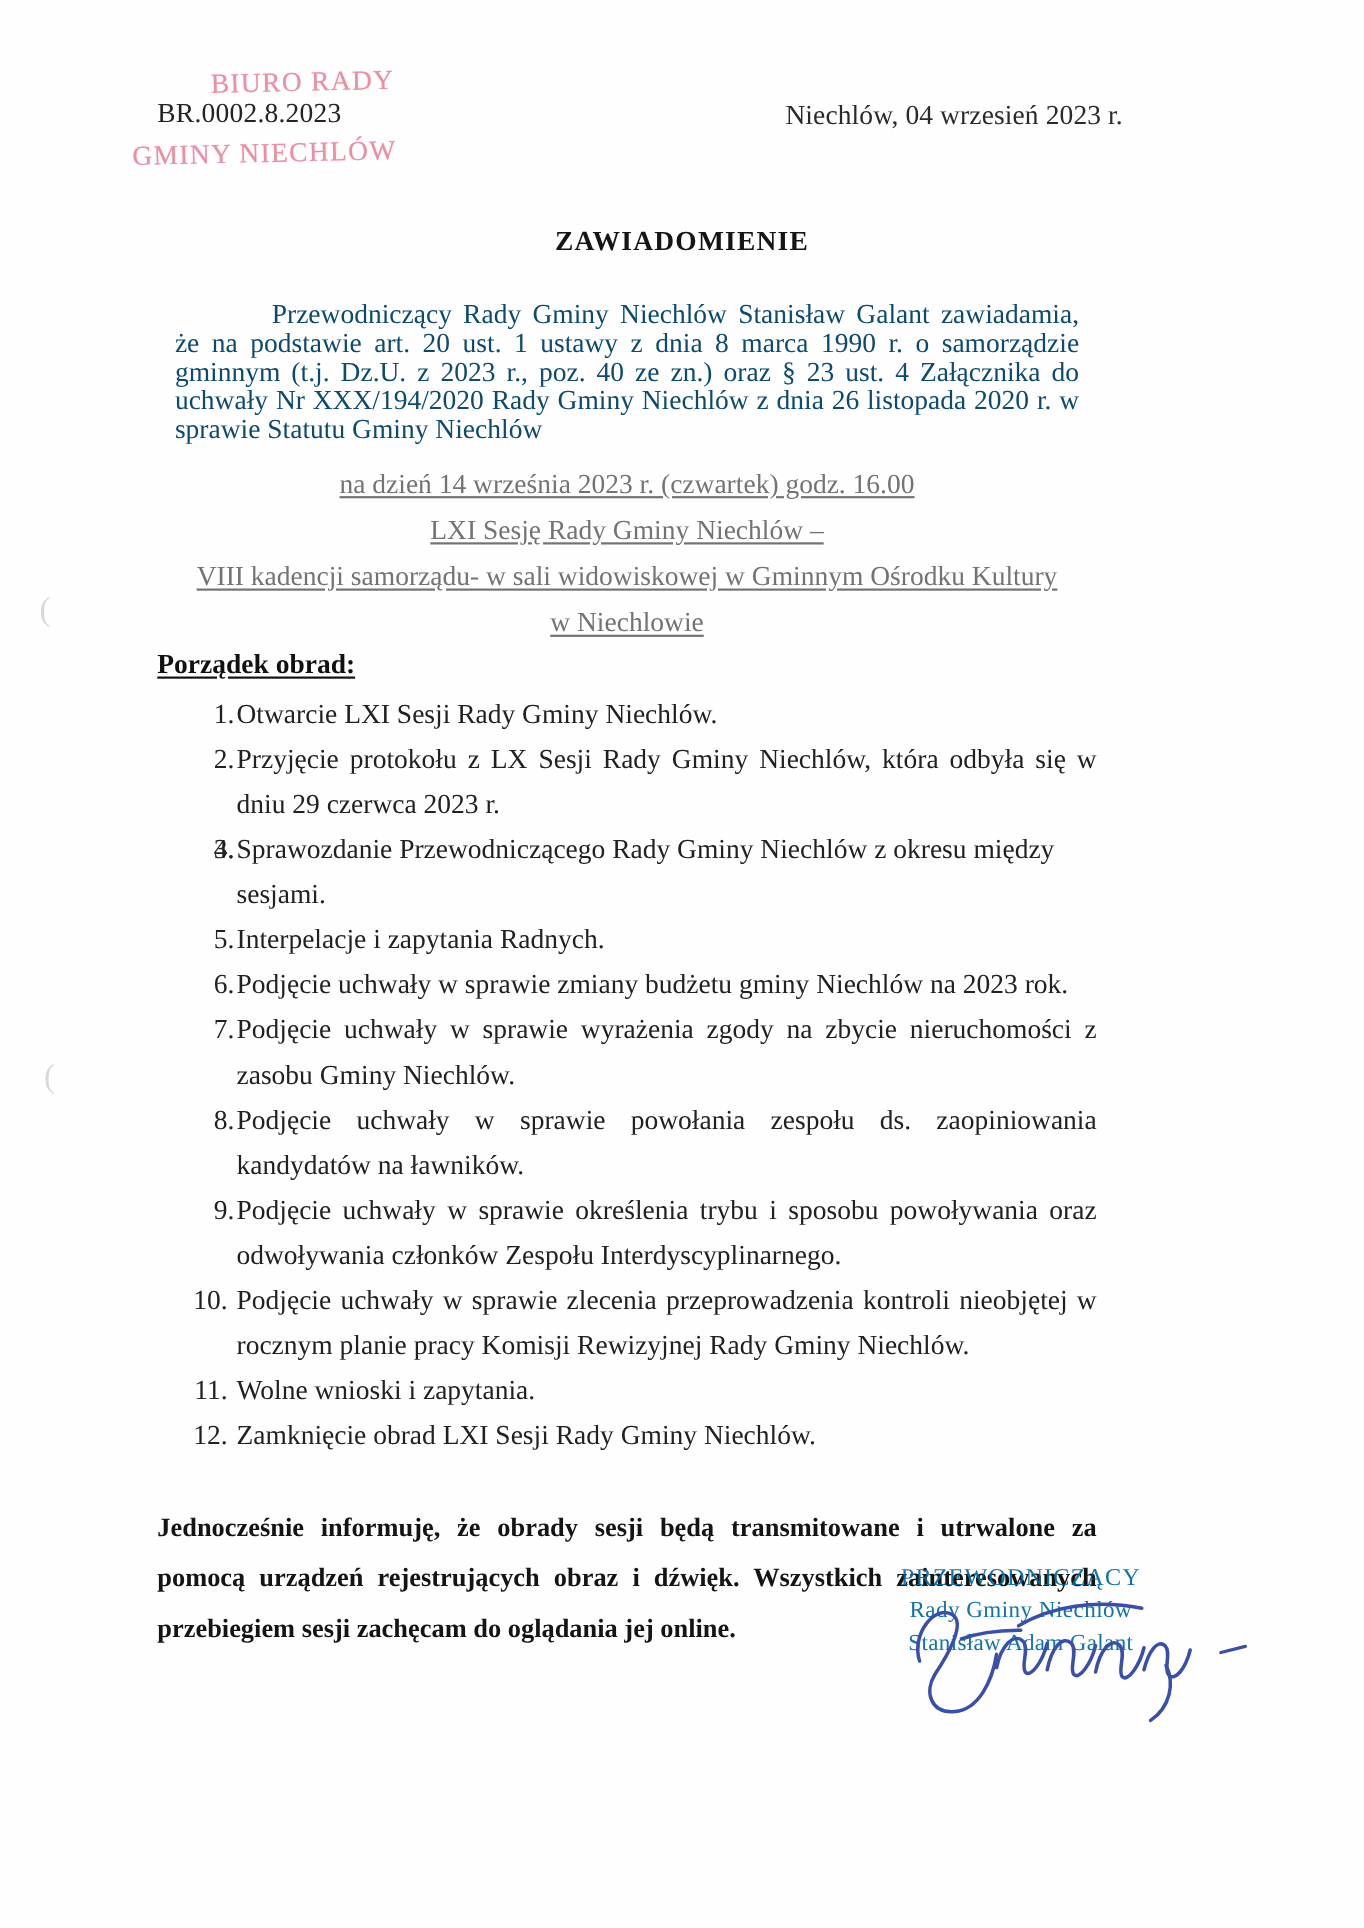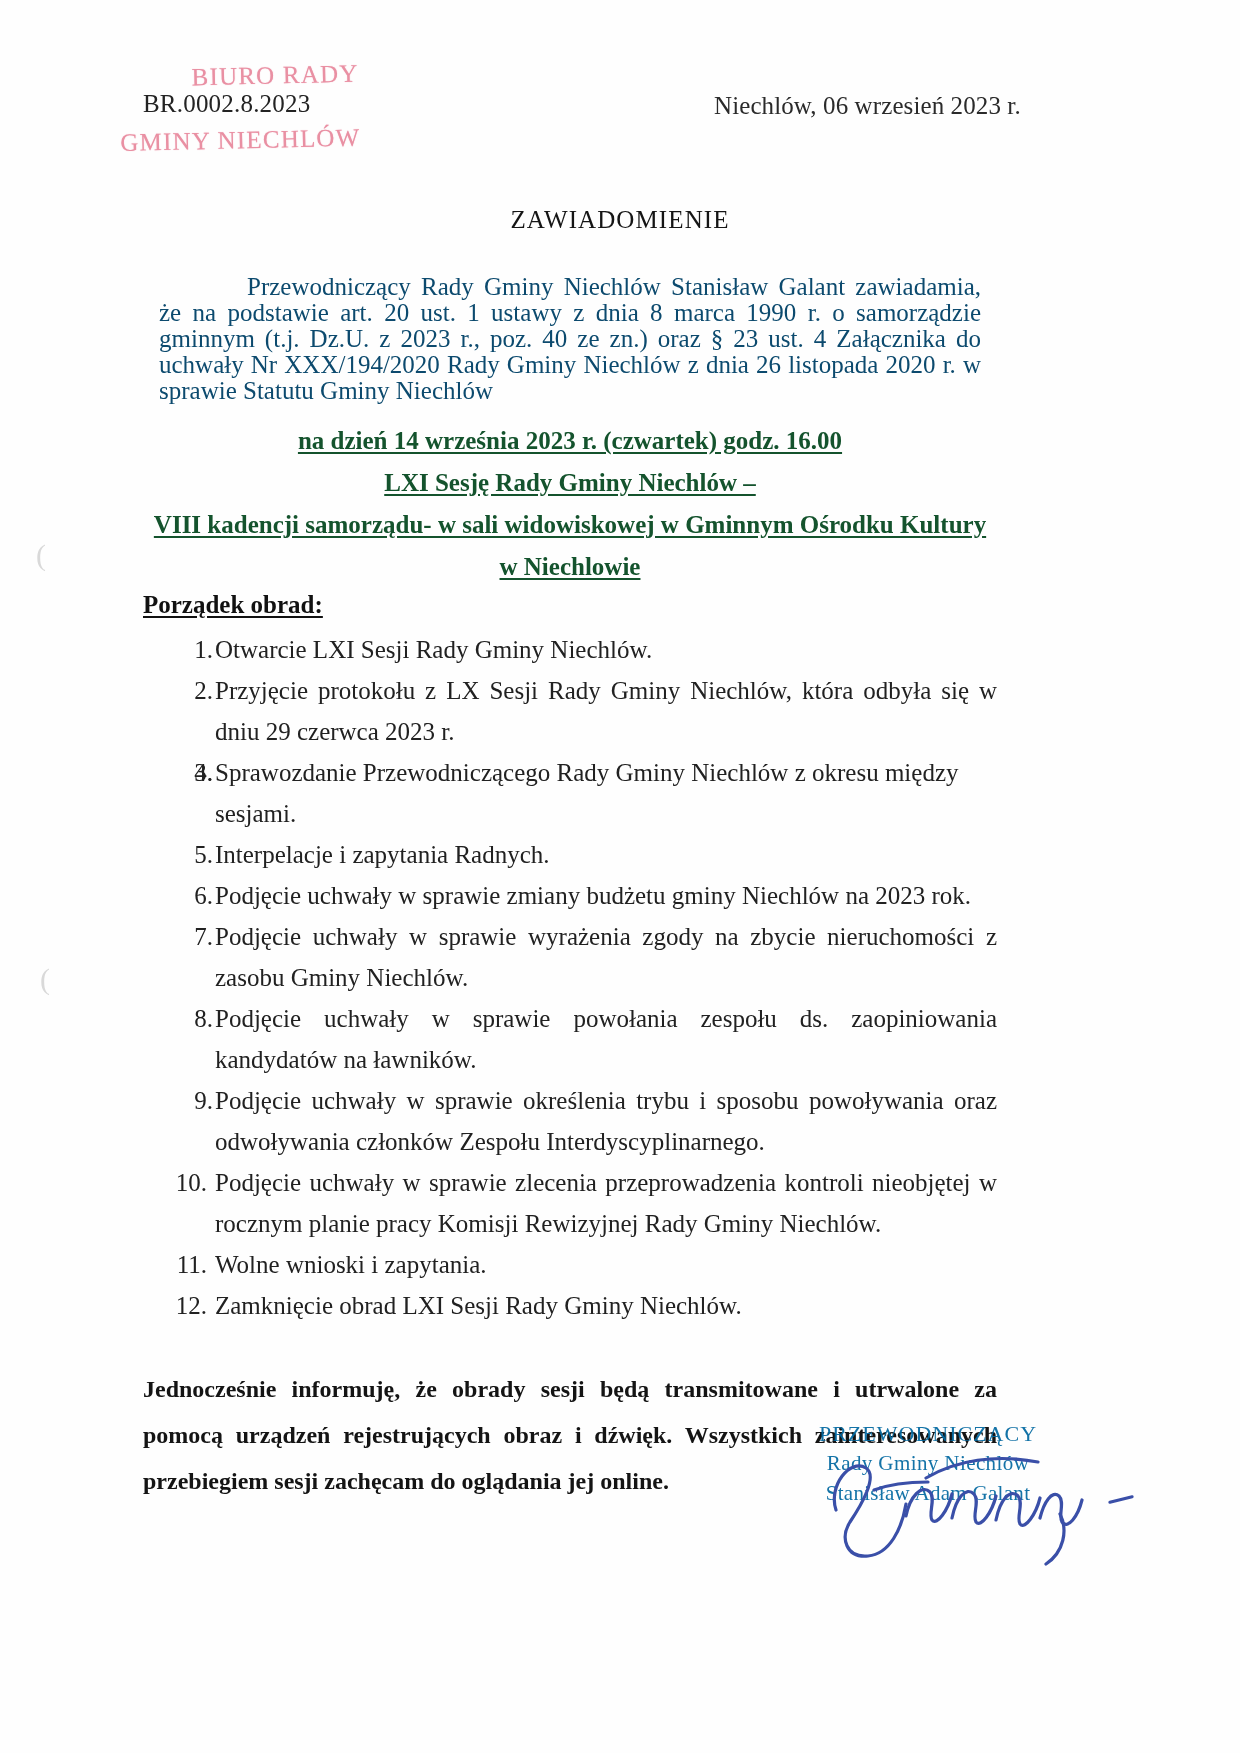--- a/index.html
+++ b/index.html
@@ -58,21 +58,21 @@
     color: #2a2a2a;
     letter-spacing: .1px;
   }
 
   
   .doc-title {
     position: absolute;
     top: 206px;
     left: 0; right: 0;
     text-align: center;
-    font-weight: normal;
+    font-weight: bold;
     font-size: 25px;
     letter-spacing: 1.1px;
     color: #151515;
   }
   .content {
     position: absolute;
     top: 258px;
     left: 143px;
     width: 854px;
   }
@@ -81,24 +81,24 @@
     text-justify: inter-word;
     font-size: 25px;
     line-height: 26px;
     color: #0c4a6e;
     margin: 16px;
   }
   .para .indent { display: inline-block; width: 88px; }
 
   .center-bold {
     text-align: center;
-    font-weight: bold;
+    font-weight: normal;
     font-size: 25px;
     line-height: 41px;
-    color: #14532d;
+    color: #737373;
     margin: 0;
   }
   .center-bold span {
     text-decoration: underline;
     text-underline-offset: 3px;
   }
   .center-bold.l2 { margin-top: 1px; }
 
   .section-head {
     font-weight: bold;
@@ -199,21 +199,21 @@
 
   <div class="header-zone">
 
     <div class="stamp">
       <span>BIURO RADY</span>
       <span class="l2">GMINY NIECHLÓW</span>
     </div>
 
     <div class="refno">BR.0002.8.2023</div>
 
-    <div class="place-date">Niechlów, 06 wrzesień 2023 r.</div>
+    <div class="place-date">Niechlów, 04 wrzesień 2023 r.</div>
   </div>
 
   <div class="artifact a1">(</div>
   <div class="artifact a2">(</div>
 
   <div class="doc-title">ZAWIADOMIENIE</div>
 
   <div class="content">
 
     <p class="para"><span class="indent"></span><span>Przewodniczący Rady Gminy Niechlów Stanisław Galant zawiadamia, że na podstawie art. 20 ust. 1 ustawy z dnia 8 marca 1990 r. o samorządzie gminnym (t.j. Dz.U. z 2023 r., poz. 40 ze zn.) oraz § 23 ust. 4 Załącznika do uchwały Nr XXX/194/2020 Rady Gminy Niechlów z dnia 26 listopada 2020 r. w sprawie Statutu Gminy Niechlów</span></p>

